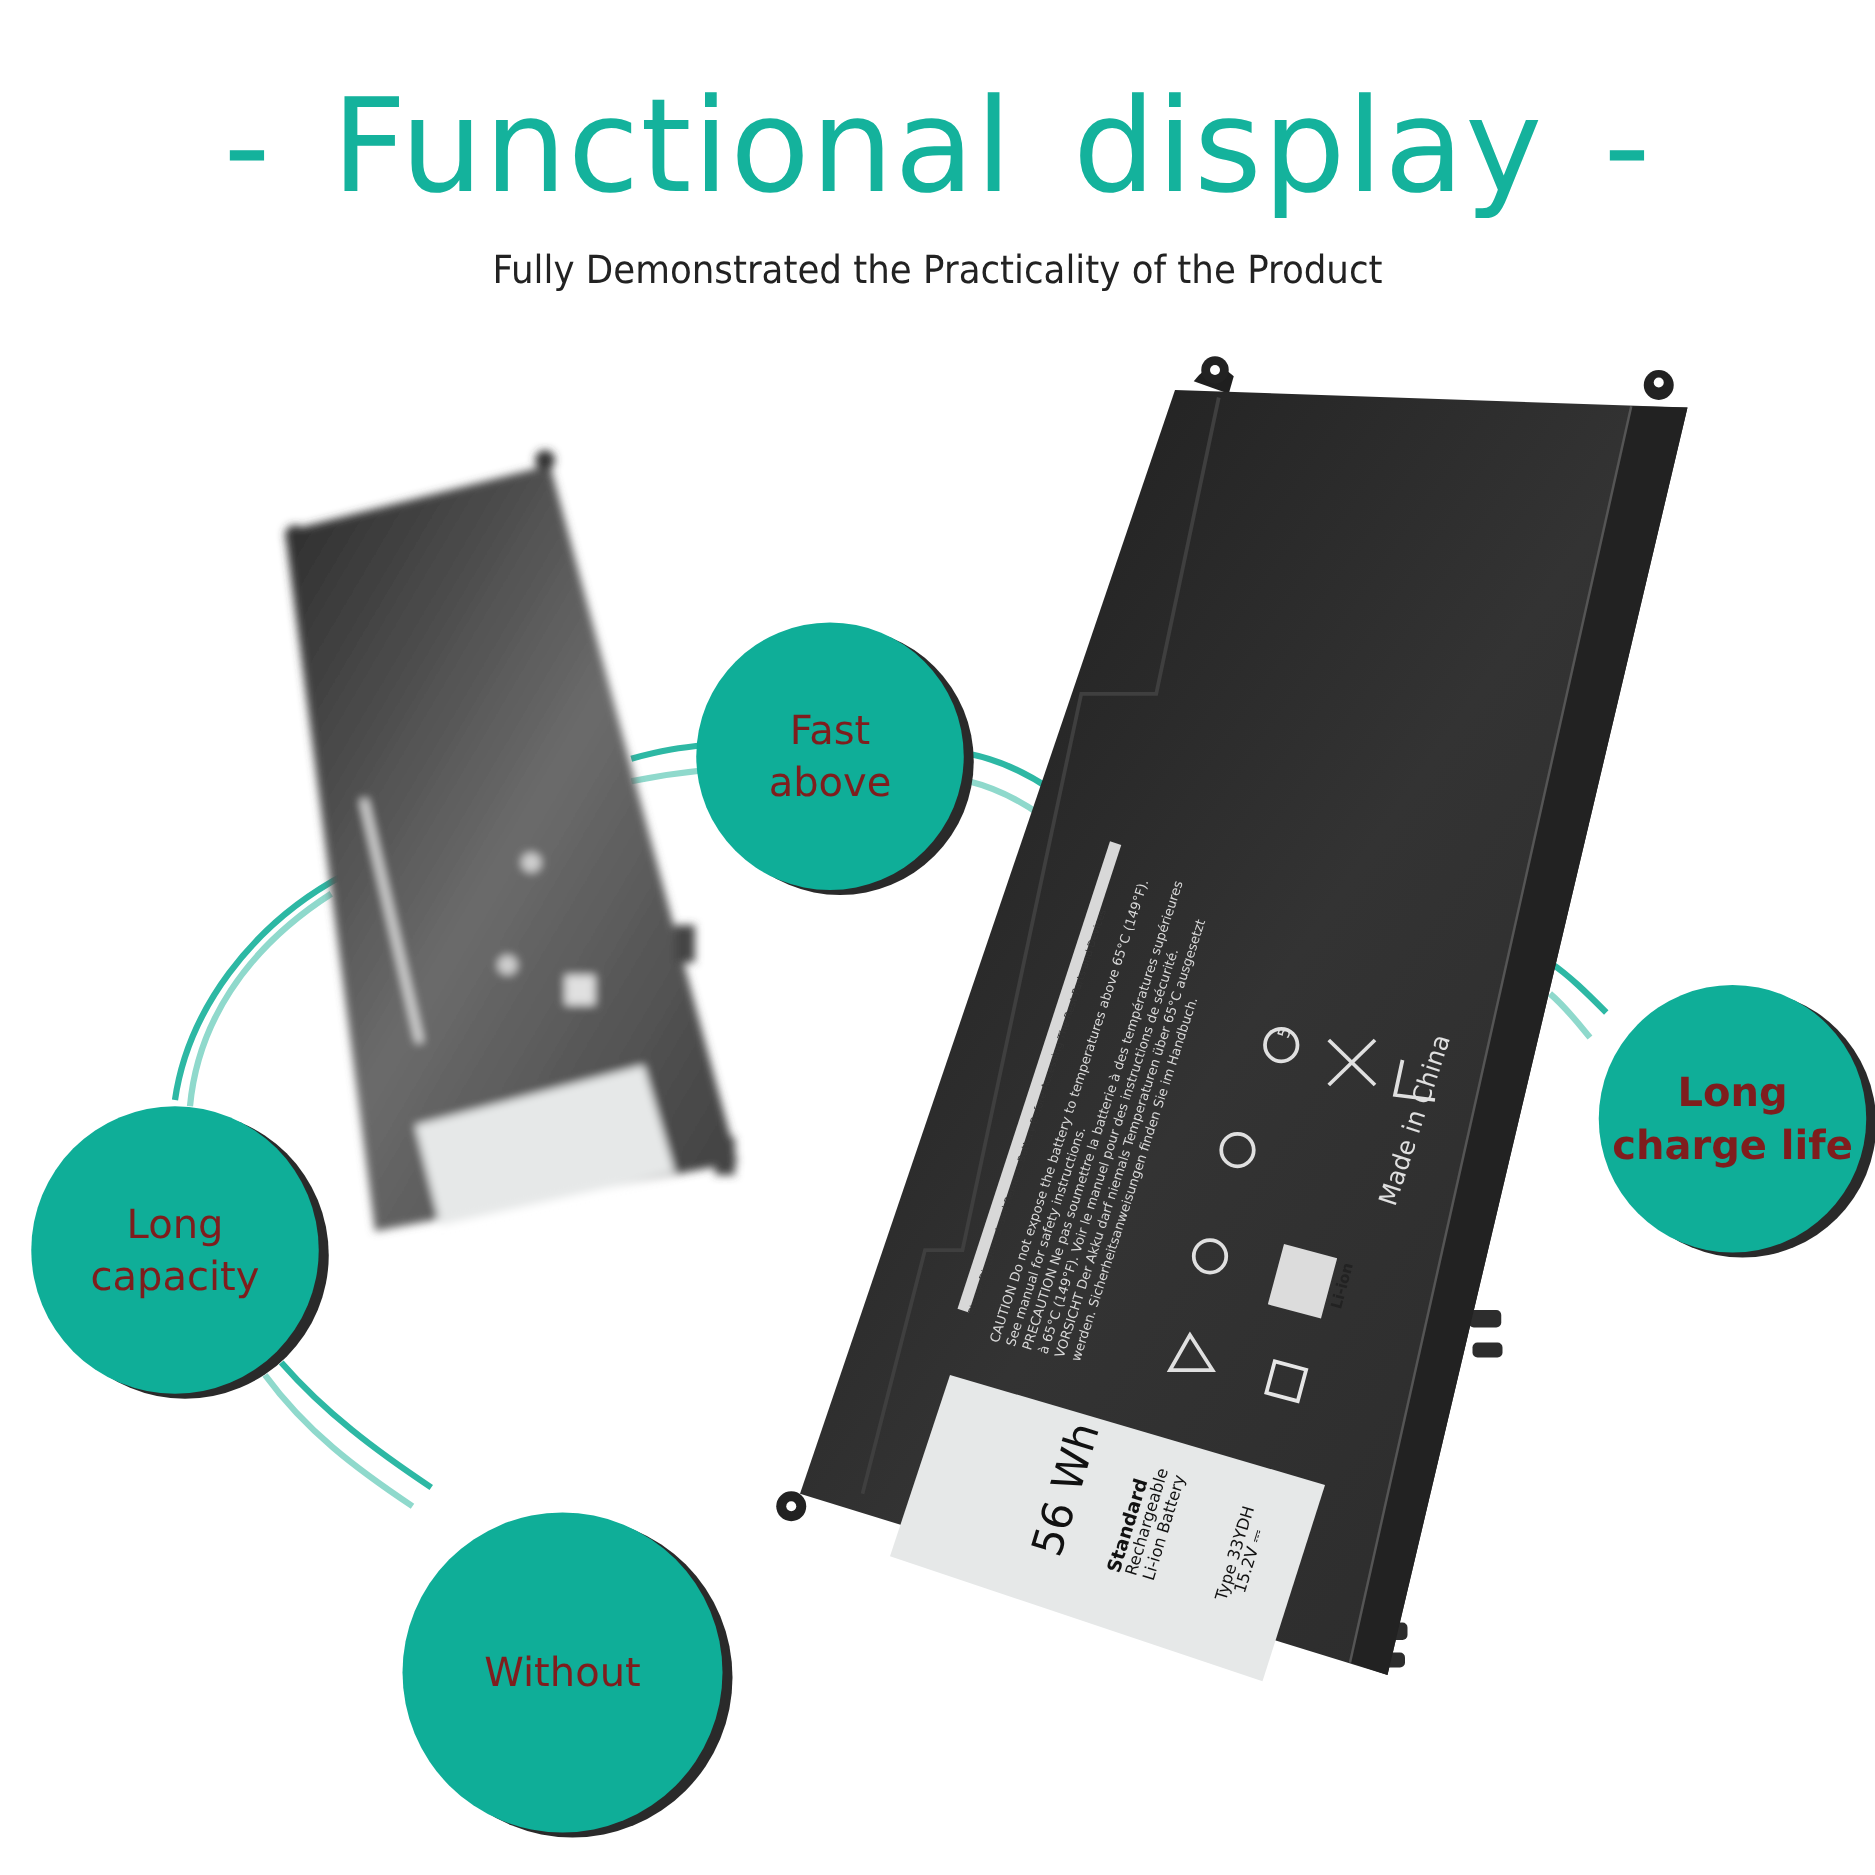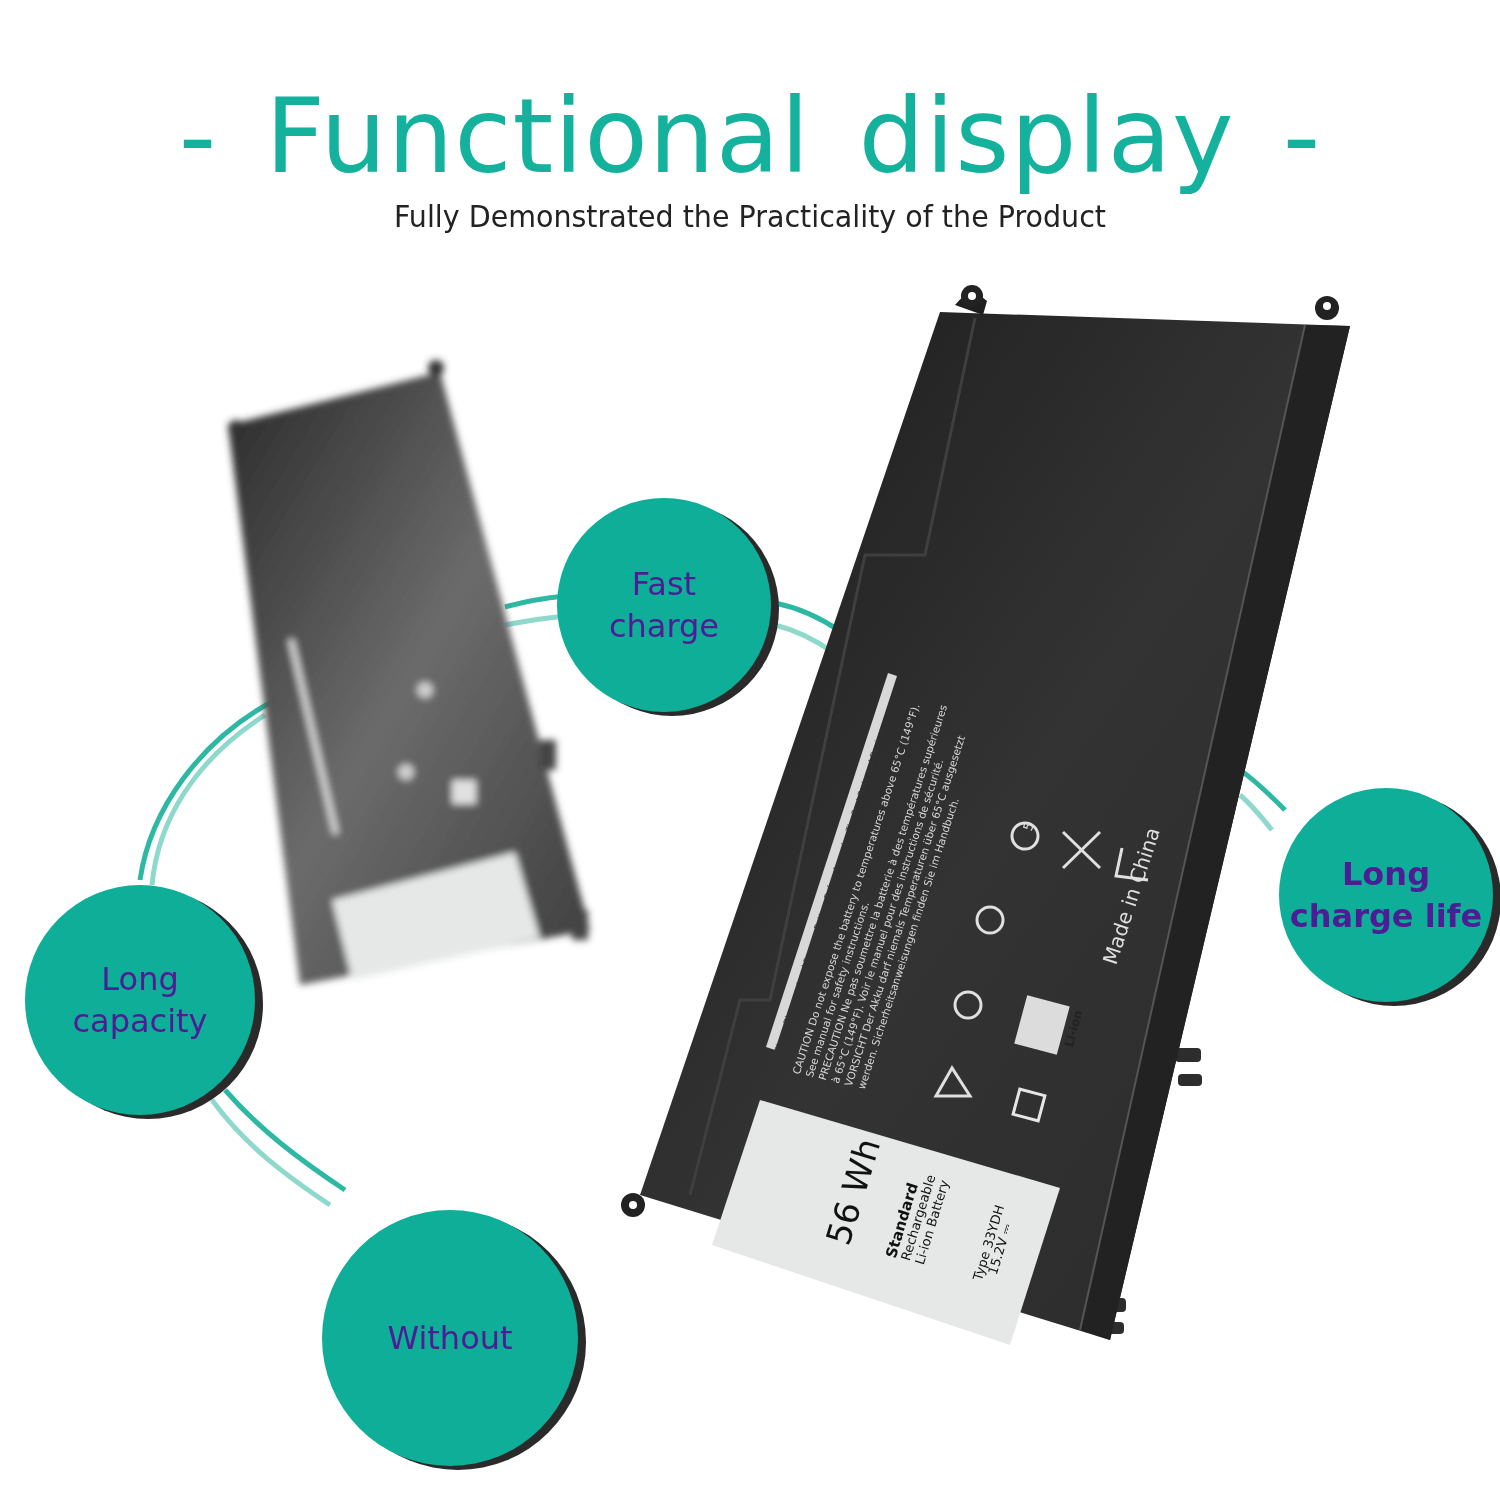--- a/index.html
+++ b/index.html
@@ -1,20 +1,20 @@
 <!DOCTYPE html>
 <html><head>
 <meta charset="utf-8">
 <style>
   html, body { margin:0; padding:0; }
   body { width:1500px; height:1500px; background:#ffffff; position:relative; overflow:hidden; font-family:"DejaVu Sans", sans-serif; }
-  .title { position:absolute; left:0; width:1500px; top:76px; text-align:center; color:#14b29c; font-size:104px; font-weight:normal; letter-spacing:1px; line-height:120px; word-spacing:14px; }
+  .title { position:absolute; left:0; width:1500px; top:57px; text-align:center; color:#14b29c; font-size:104px; font-weight:normal; letter-spacing:1px; line-height:120px; word-spacing:14px; }
   .subtitle { position:absolute; left:0; width:1500px; top:196px; text-align:center; color:#222222; font-size:31px; line-height:40px; font-family:"DejaVu Sans", sans-serif; transform:scaleX(0.92); }
   svg.bg { position:absolute; left:0; top:0; }
-  .bubble { position:absolute; border-radius:50%; background:#0fae98; box-shadow:8px 4px 0 #2a2a2a; display:flex; align-items:center; justify-content:center; text-align:center; color:#4c1d95; font-size:32px; line-height:42px; }
+  .bubble { position:absolute; border-radius:50%; background:#0fae98; box-shadow:8px 4px 0 #2a2a2a; display:flex; align-items:center; justify-content:center; text-align:center; color:#7f1d1d; font-size:32px; line-height:42px; }
   .bubble span { display:block; }
   .label-text { position:absolute; color:#111; font-family:"DejaVu Sans", sans-serif; white-space:nowrap; transform-origin:0 0; }
   .small-white { position:absolute; color:#d8d8d8; font-size:10.5px; white-space:nowrap; transform-origin:0 0; font-family:"DejaVu Sans", sans-serif; }
 </style>
 </head>
 <body>
 
 <div class="title">- Functional display -</div>
 <div class="subtitle">Fully Demonstrated the Practicality of the Product</div>
 
@@ -118,21 +118,21 @@
 <div class="small-white" style="left:829px; top:1081px; transform:rotate(-72deg);">à 65°C (149°F). Voir le manuel pour des instructions de sécurité.</div>
 <div class="small-white" style="left:842px; top:1084px; transform:rotate(-72deg);">VORSICHT Der Akku darf niemals Temperaturen über 65°C ausgesetzt</div>
 <div class="small-white" style="left:855px; top:1087px; transform:rotate(-72deg);">werden. Sicherheitsanweisungen finden Sie im Handbuch.</div>
 <div class="small-white" style="left:1098px; top:960px; font-size:20px; color:#e0e0e0; transform:rotate(-72deg);">Made in China</div>
 <div class="small-white" style="left:1062px; top:1045px; font-size:12px; color:#222; font-weight:bold; transform:rotate(-75deg);">Li-ion</div>
 <div class="small-white" style="left:1020px; top:828px; font-size:13px; color:#e0e0e0; transform:rotate(-72deg);">5</div>
 
 <div class="bubble" style="left:557px; top:498px; width:214px; height:214px;">
   <div>
       <span>Fast</span>
-      <span>charge</span>
+      <span>above</span>
     </div>
 </div>
 <div class="bubble" style="left:1279px; top:788px; width:214px; height:214px;font-weight:bold;">
   <div>
       <span>Long</span>
       <span>charge life</span>
     </div>
 </div>
 <div class="bubble" style="left:25px; top:885px; width:230px; height:230px;">
   <div>

